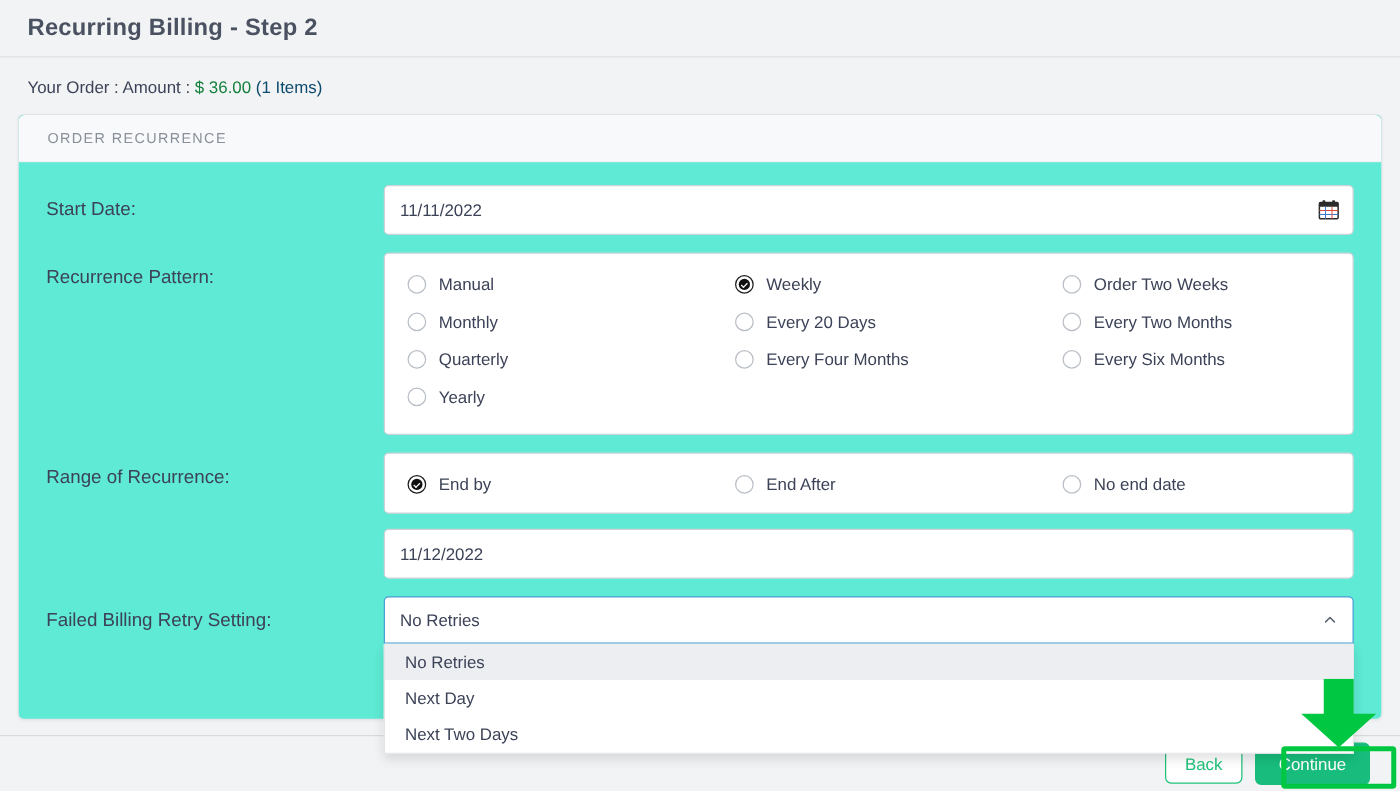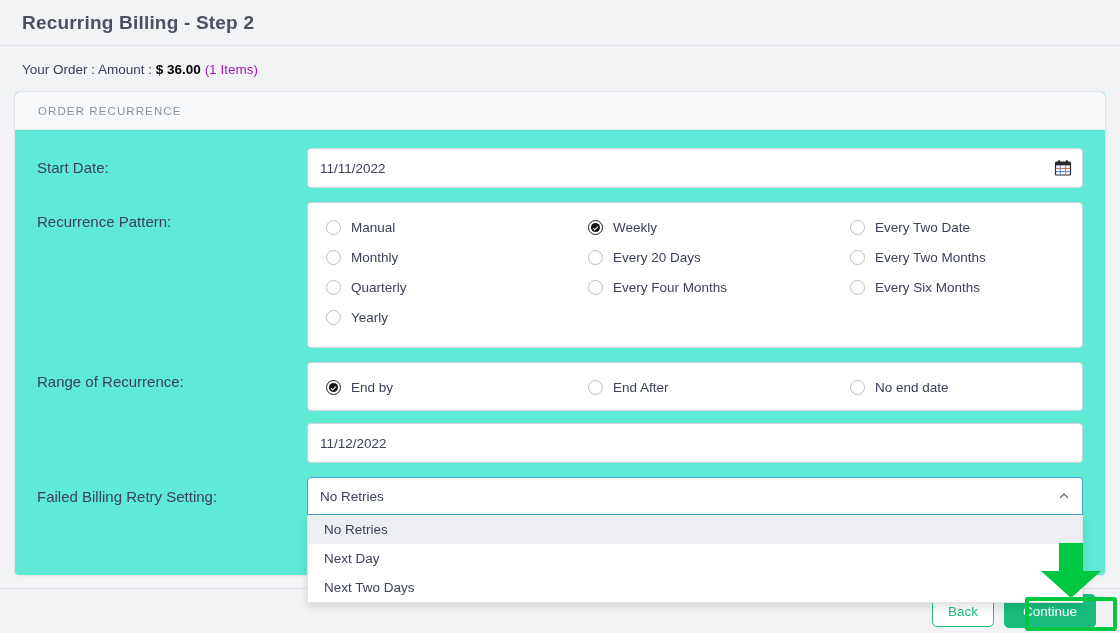--- a/index.html
+++ b/index.html
@@ -32,25 +32,25 @@
     letter-spacing: .2px;
   }
 
   
   .order-summary {
     padding: 16px 0 14px 22px;
     font-size: 13.5px;
     color: #3c4257;
   }
   .order-summary .amount {
-    font-weight: bold;
-    color: #000000;
+    font-weight: normal;
+    color: #15803d;
   }
   .order-summary .items {
-    color: #a21caf;
+    color: #0c4a6e;
   }
 
   
   .card {
     margin: 0 14px;
     background: #5eead4;
     border: 1px solid #e3e5e9;
     border-radius: 5px;
     box-shadow: 0 1px 2px rgba(0,0,0,.03);
     height: 485px;
@@ -324,21 +324,21 @@
             <label class="radio-item">
               <span class="radio-mark"></span>
               <span class="radio-label">Manual</span>
             </label>
             <label class="radio-item">
               <span class="radio-mark checked"></span>
               <span class="radio-label">Weekly</span>
             </label>
             <label class="radio-item">
               <span class="radio-mark"></span>
-              <span class="radio-label">Every Two Date</span>
+              <span class="radio-label">Order Two Weeks</span>
             </label>
 
             <label class="radio-item">
               <span class="radio-mark"></span>
               <span class="radio-label">Monthly</span>
             </label>
             <label class="radio-item">
               <span class="radio-mark"></span>
               <span class="radio-label">Every 20 Days</span>
             </label>

